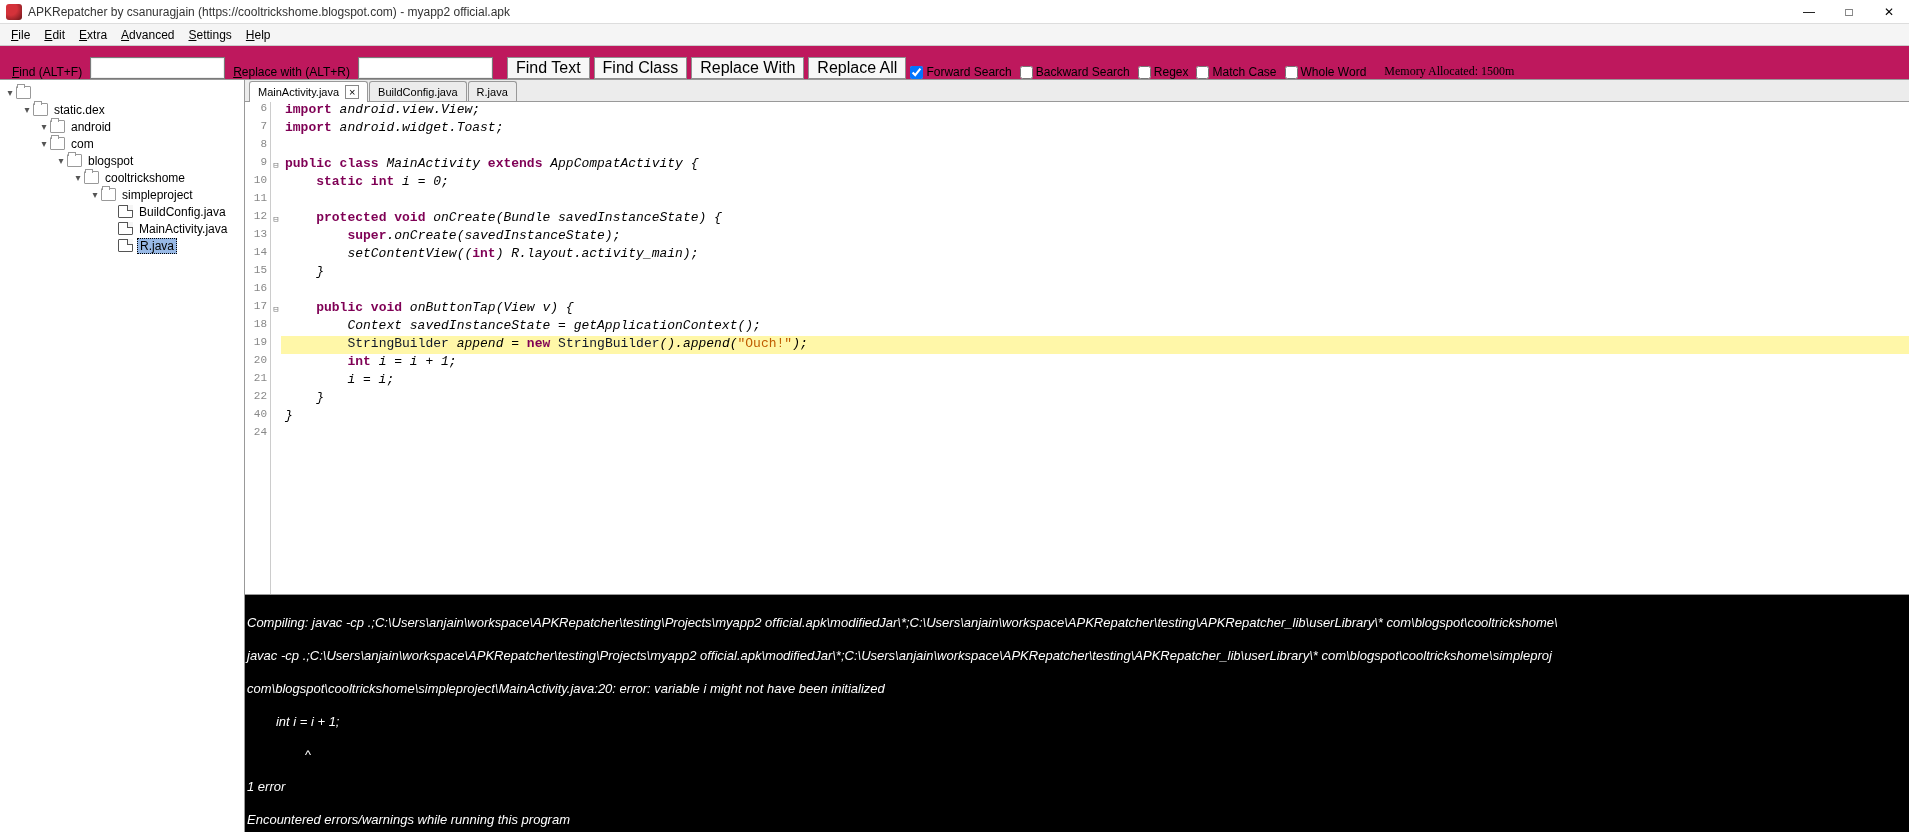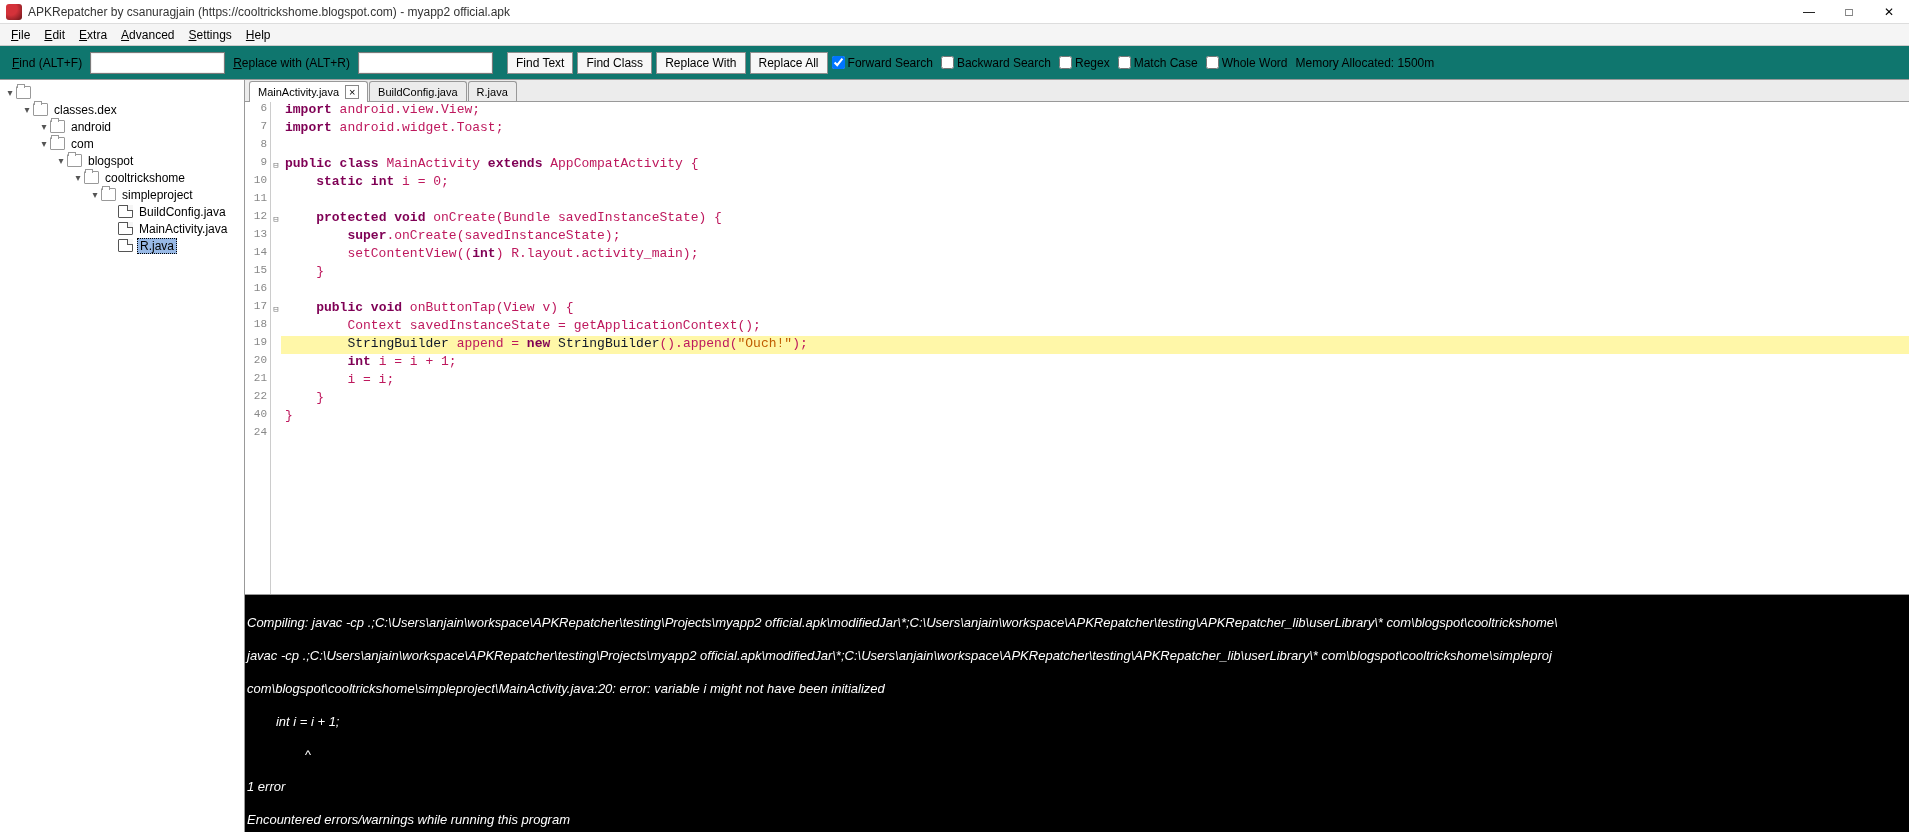--- a/index.html
+++ b/index.html
@@ -5,27 +5,27 @@
 * { box-sizing: border-box; margin: 0; padding: 0; }
 body { font-family: "Segoe UI", Tahoma, sans-serif; font-size: 12px; background: #fff; color: #000; overflow: hidden; }
 .titlebar { height: 24px; background: #fff; display: flex; align-items: center; padding: 8px 6px; border-bottom: 1px solid #ddd; position: relative; }
 .titlebar .app-icon { width: 16px; height: 16px; display: inline-block; background: radial-gradient(circle at 30% 30%, #d4323a 40%, #7a1a1f 90%); border-radius: 3px; margin-right: 6px; }
 .titlebar .title-text { color: #333; }
 .window-controls { position: absolute; right: 0; top: 0; height: 24px; display: flex; }
 .window-controls span { width: 40px; display: flex; align-items: center; justify-content: center; cursor: pointer; font-family: Arial; }
 .menubar { height: 22px; background: #f5f5f5; border-bottom: 1px solid #ccc; display: flex; align-items: center; padding: 0 4px; }
 .menubar .menu-item { padding: 2px 7px; cursor: pointer; }
 .menubar .menu-item u { text-decoration: underline; }
-.toolbar { height: 34px; background: #0f766e; border-bottom: 1px solid #999; display: flex; align-items: center; padding: 0 8px; gap: 4px; white-space: nowrap; }
+.toolbar { height: 34px; background: #be185d; border-bottom: 1px solid #999; display: flex; align-items: flex-end; padding: 0 8px; gap: 4px; white-space: nowrap; }
 .toolbar label { margin: 0 4px; }
 .toolbar input[type="text"] { height: 22px; border: 1px solid #7a7a7a; padding: 0 4px; background: #fff; box-shadow: inset 0 0 0 1px #00000010; }
-.toolbar button { height: 22px; padding: 0 8px; background: #f7f7f7; border: 1px solid #8f8f8f; cursor: pointer; font-size: 12px; }
+.toolbar button { height: 22px; padding: 0 8px; background: #f7f7f7; border: 1px solid #8f8f8f; cursor: pointer; font-size: 16px; }
 .toolbar .chk { display: flex; align-items: center; gap: 3px; margin-left: 0; cursor: pointer; }
 .toolbar .chk input { margin: 0; }
-.toolbar .mem { margin-left: 0; }
+.toolbar .mem { margin-left: 10px; font-family: Liberation Serif, serif; }
 .main { display: flex; height: calc(100vh - 80px); }
 .tree-panel { width: 245px; border-right: 1px solid #999; background: #fff; overflow: auto; padding: 4px 0; }
 .tree-row { display: flex; align-items: center; height: 17px; padding-left: 4px; white-space: nowrap; cursor: pointer; }
 .tree-row .toggle { width: 12px; text-align: center; color: #555; font-size: 10px; user-select: none; }
 .tree-row .icon { width: 15px; height: 13px; display: inline-block; margin-right: 4px; }
 .icon.folder { background:#fff; border:1px solid #999; border-radius:1px; position:relative; }
 .icon.folder::before { content:""; position:absolute; top:-3px; left:0; width:6px; height:3px; border:1px solid #999; border-bottom:none; background:#fff; }
 .icon.file { background:#fff; border:1px solid #555; border-radius:1px; position:relative; }
 .icon.file::after { content:""; position:absolute; top:-1px; right:-1px; width:5px; height:5px; border-left:1px solid #555; border-bottom:1px solid #555; background:#f5f5f5; }
 .tree-row.selected .node-label { background:#98b9e6; border:1px dotted #000; padding:0 2px; }
@@ -39,21 +39,21 @@
 .gutter { width: 26px; background:#fff; border-right:1px solid #ccc; text-align:right; color:#888; user-select:none; }
 .gutter .ln { height:18px; padding-right:3px; font-size:11px; }
 .fold { width: 10px; background:#fff; border-right: none; }
 .fold .fmark { height:18px; display:flex; align-items:center; justify-content:center; color:#777; font-size:9px; cursor:pointer; }
 .code { flex:1; }
 .code .line { height:18px; padding-left:4px; white-space:pre; }
 .code .line.hl { background:#fff7a8; }
 .kw { color:#7f0055; font-weight:bold; }
 .typ { color:#0f172a; }
 .str { color:#c05c00; }
-.plain { color:#be185d; }
+.plain { color:#000000;font-style:italic; }
 .console { height: 237px; background:#000; color:#fff; font-family: Arial, sans-serif; font-style: italic; font-size: 13px; padding: 4px 2px; overflow:auto; line-height:1.3; }
 .console .cline { white-space: pre; margin-top: 16px; }
 </style>
 </head>
 <body>
 
 <div class="titlebar">
   <span class="app-icon"></span>
   <span class="title-text">APKRepatcher by csanuragjain (https://cooltrickshome.blogspot.com) - myapp2 official.apk</span>
   <div class="window-controls">
@@ -108,21 +108,21 @@
 <div class="main">
   <div class="tree-panel" id="tree-panel">
       <div class="tree-row" style="padding-left: 4px;">
         <span class="toggle">▾</span>
         <span class="icon folder"></span>
         <span class="node-label"></span>
       </div>
       <div class="tree-row" style="padding-left: 21px;">
         <span class="toggle">▾</span>
         <span class="icon folder"></span>
-        <span class="node-label">classes.dex</span>
+        <span class="node-label">static.dex</span>
       </div>
       <div class="tree-row" style="padding-left: 38px;">
         <span class="toggle">▾</span>
         <span class="icon folder"></span>
         <span class="node-label">android</span>
       </div>
       <div class="tree-row" style="padding-left: 38px;">
         <span class="toggle">▾</span>
         <span class="icon folder"></span>
         <span class="node-label">com</span>

